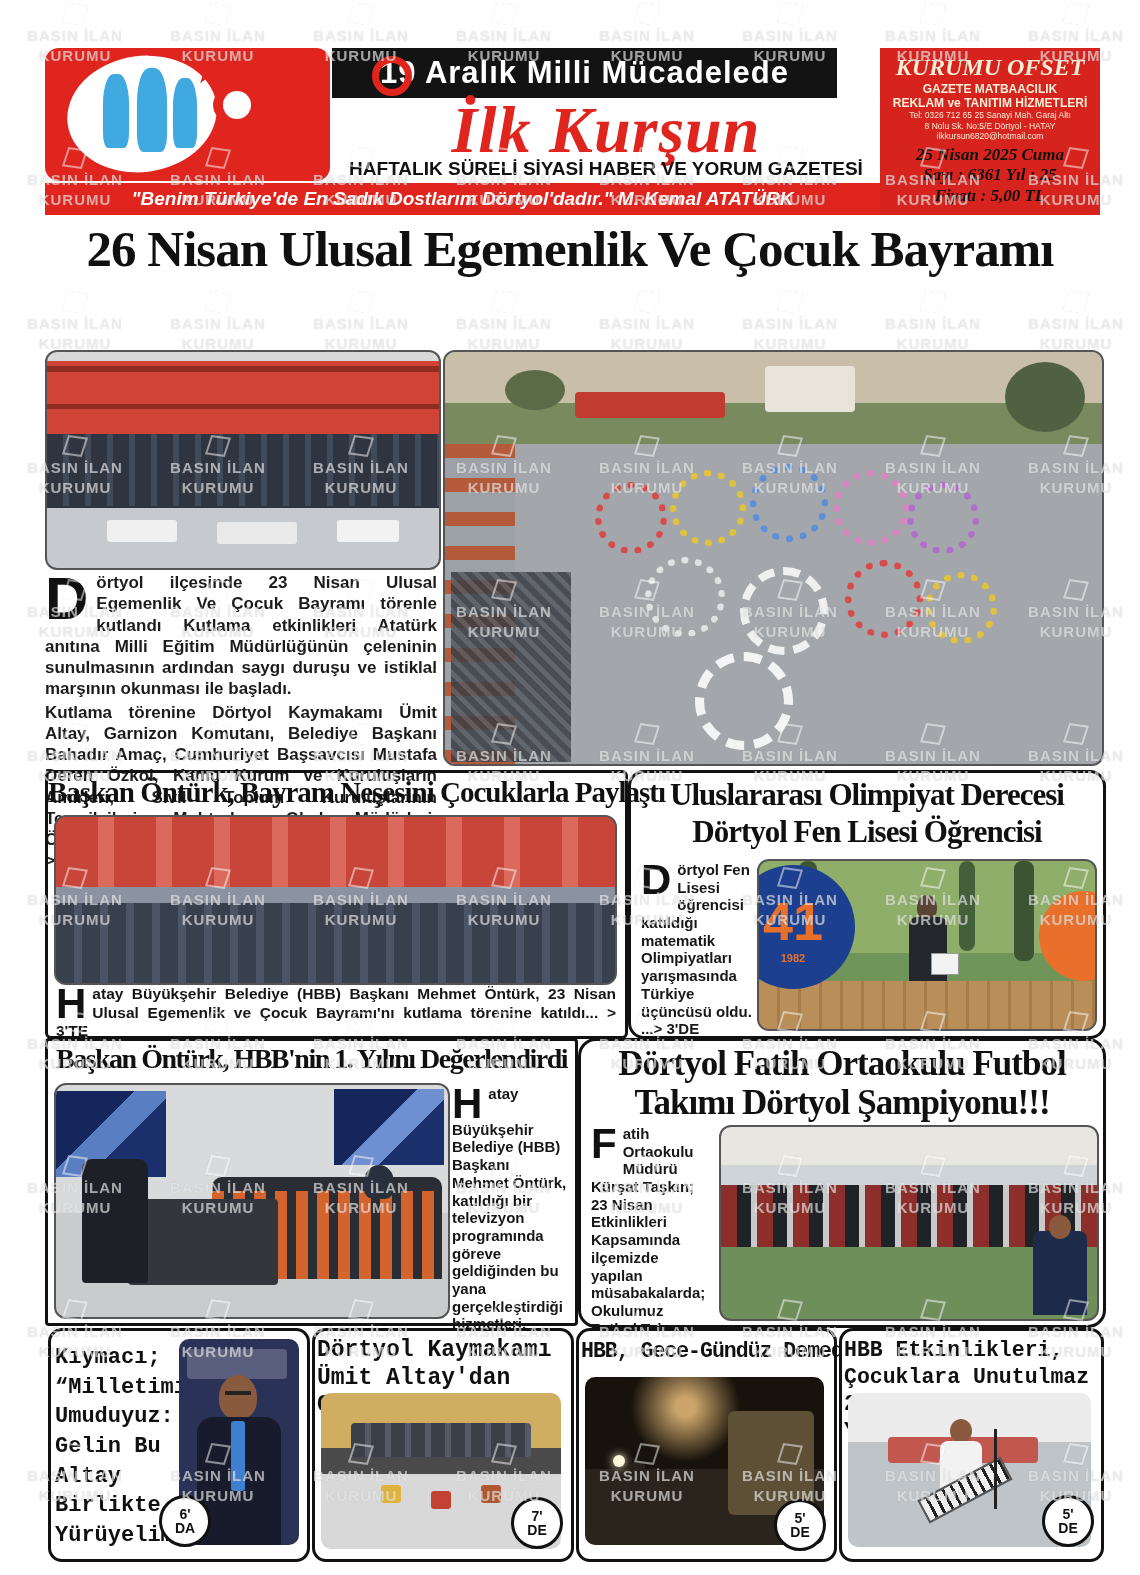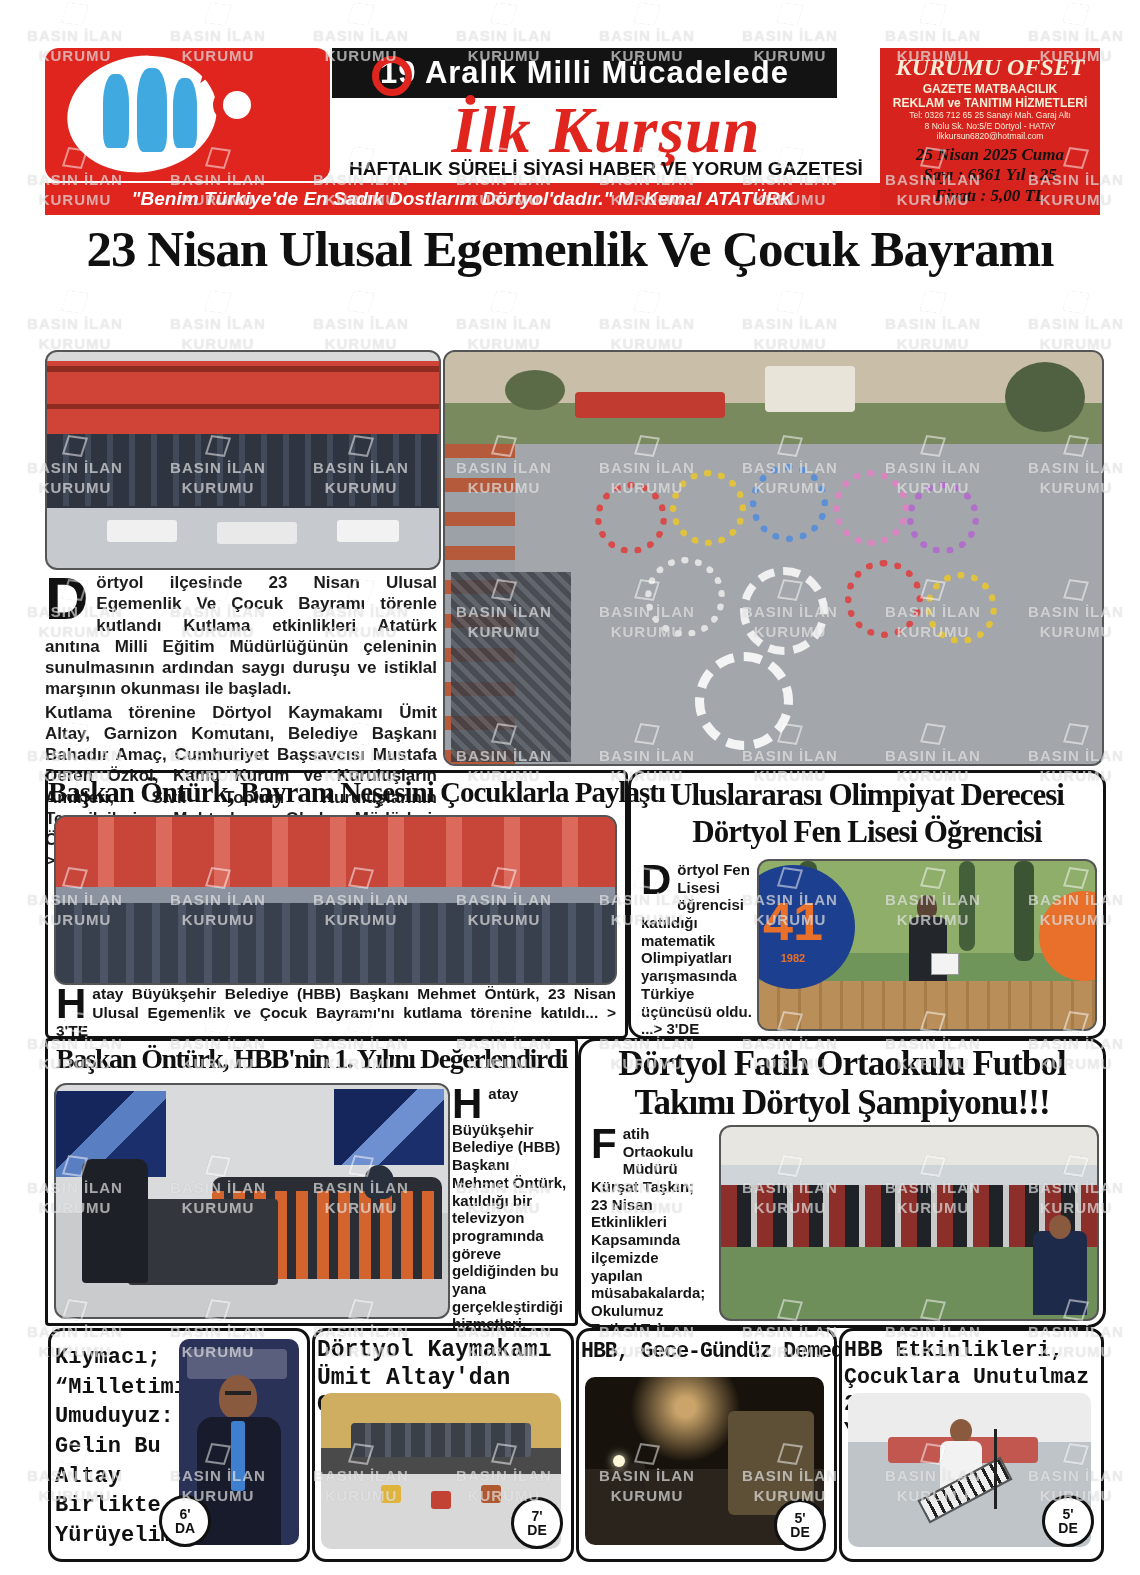--- a/index.html
+++ b/index.html
@@ -131,21 +131,21 @@
     <div class="info-l2">GAZETE MATBAACILIK</div>
     <div class="info-l3">REKLAM ve TANITIM HİZMETLERİ</div>
     <div class="info-addr">Tel: 0326 712 65 25 Sanayi Mah. Garaj Altı</div>
     <div class="info-addr">8 Nolu Sk. No:5/E    Dörtyol - HATAY</div>
     <div class="info-addr" style="margin-bottom:3px;">ilkkursun6820@hotmail.com</div>
     <div class="info-date">25 Nisan 2025 Cuma</div>
     <div class="info-issue">Sayı : 6361 Yıl : 25</div>
     <div class="info-price">Fiyatı : 5,00 TL</div>
   </div>
 
-  <div class="abs serifhead hl1 nowrap">23 Nisan Ulusal Egemenlik Ve Çocuk Bayramı</div>
+  <div class="abs serifhead hl1 nowrap">26 Nisan Ulusal Egemenlik Ve Çocuk Bayramı</div>
 
   <div class="abs photo photo-ceremony">
     <div class="shape" style="left:0;top:14px;width:100%;height:6px;background:#8f2c22;"></div>
     <div class="shape" style="left:0;top:52px;width:100%;height:5px;background:#8f2c22;"></div>
     <div class="shape" style="left:0;top:82px;width:100%;height:72px;background:repeating-linear-gradient(90deg,#2e3440 0 16px,#414a59 16px 22px);"></div>
     <div class="shape" style="left:60px;top:168px;width:70px;height:22px;background:#f0f0f0;border-radius:3px;"></div>
     <div class="shape" style="left:170px;top:170px;width:80px;height:22px;background:#e9e9e9;border-radius:3px;"></div>
     <div class="shape" style="left:290px;top:168px;width:62px;height:22px;background:#f2f2f2;border-radius:3px;"></div>
   </div>
 

